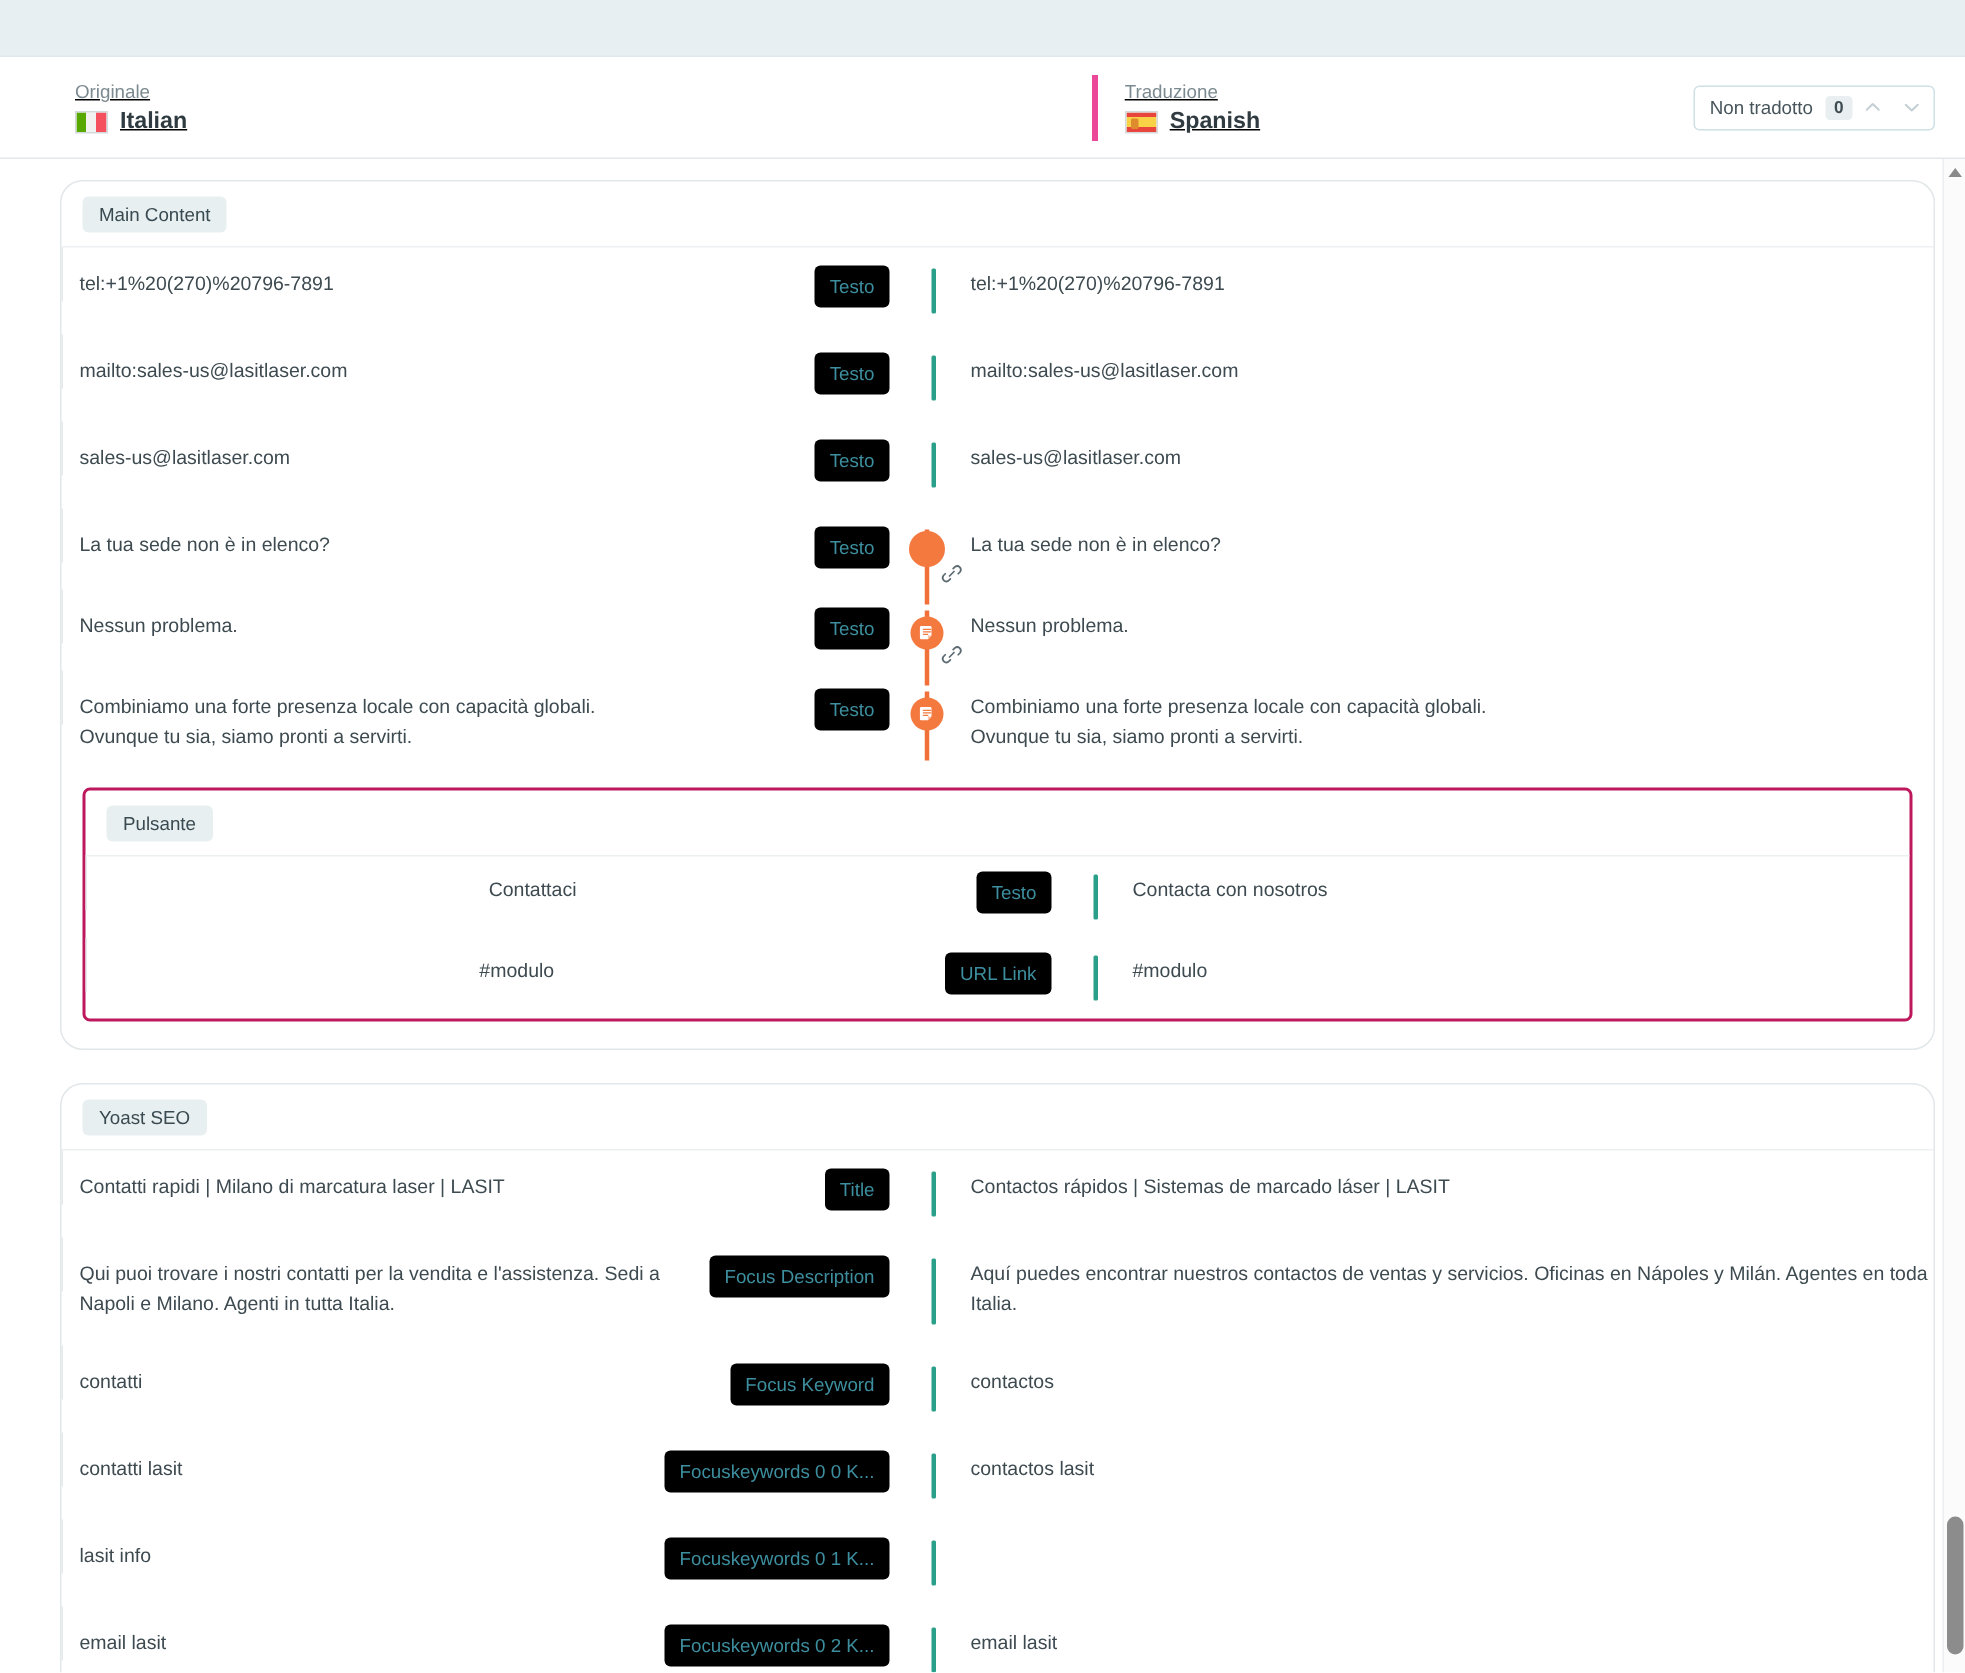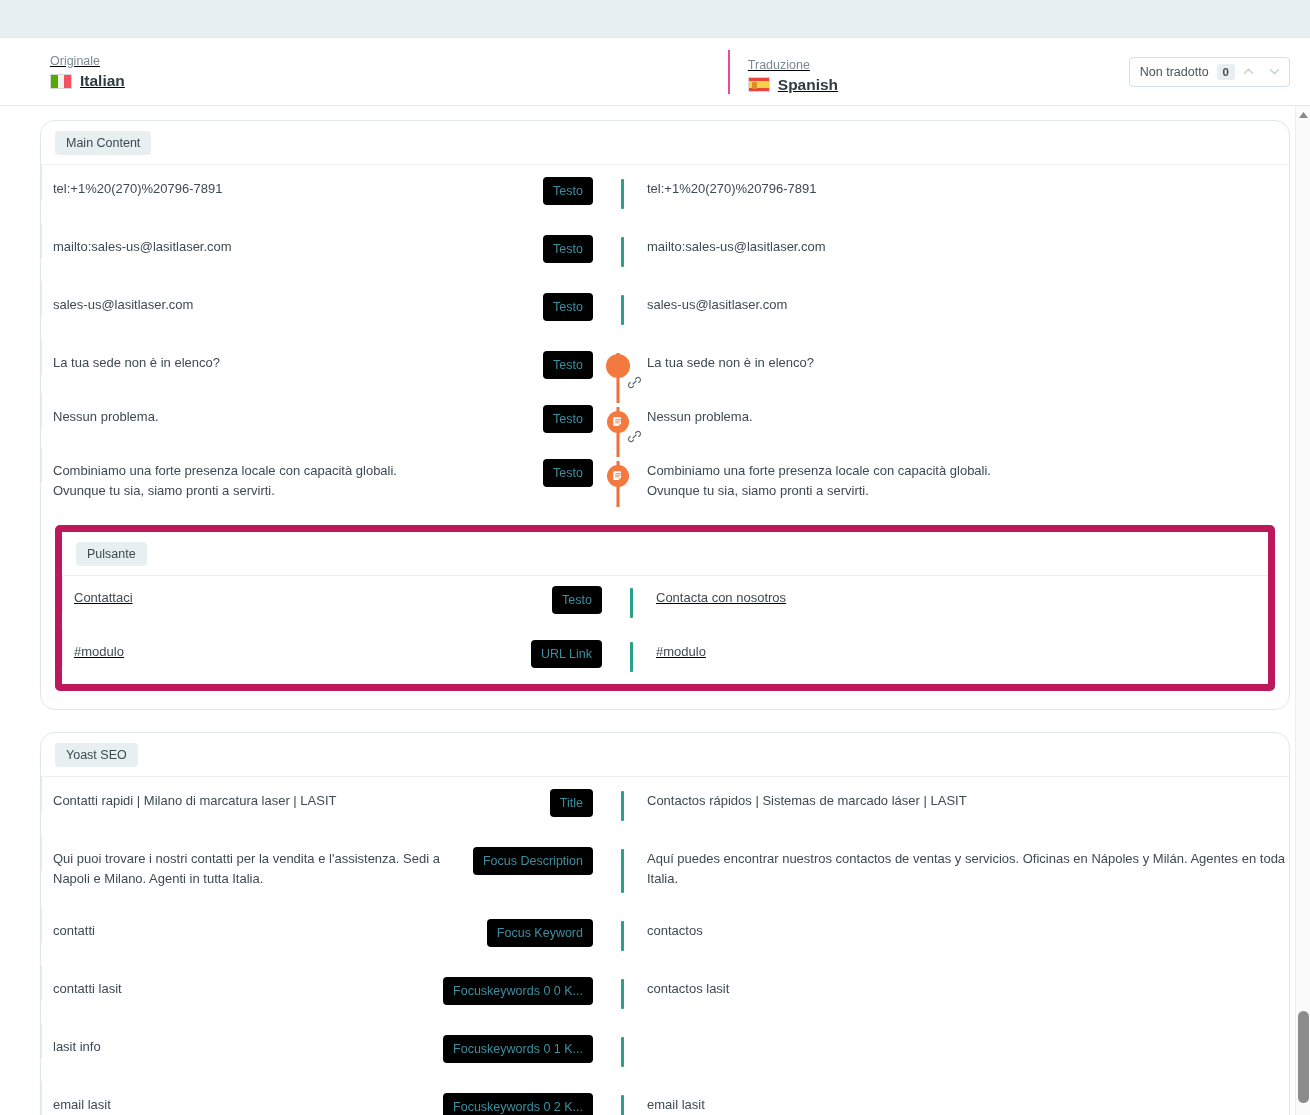--- a/index.html
+++ b/index.html
@@ -28,23 +28,22 @@
   }
   .lang-block {
     display: flex;
     flex-direction: column;
     justify-content: center;
     padding-left: 18px;
   }
   .lang-block.orig { margin-left: 32px; }
   .lang-block.trad {
     margin-left: 0;
-    border-left: 2px solid #ec4899;
+    border-left: 4px solid #ec4899;
     height: 44px;
-    justify-content: flex-end;
   }
   .lang-caption {
     font-size: 12.5px;
     color: #7b8a90;
     line-height: 16px;
     margin-bottom: 3px;
   }
   .lang-name-row {
     display: flex;
     align-items: center;
@@ -181,27 +180,26 @@
     flex: 1;
     font-size: 13px;
     color: #3d4a50;
     line-height: 20px;
     padding-left: 4px;
     word-break: break-word;
   }
 
   
   .inner-card {
-    border: 7px solid #be185d;
+    border: 2px solid #be185d;
     border-radius: 5px;
     margin: 10px 14px 18px 14px;
-    text-decoration: underline;
   }
   .inner-card .row { padding: 12px 0; }
-  .inner-card .col-src { width: 540px; }
+  .inner-card .col-src { width: 644px; text-align: center; }
 
   
   .tl { position: absolute; left: 50%; transform: translateX(-50%); top: 0; bottom: 0; width: 26px; }
   .tl-line {
     position: absolute; left: 50%; transform: translateX(-50%);
     width: 3px; background: #f1703a;
   }
   .tl-dot {
     position: absolute; left: 50%; transform: translateX(-50%);
     width: 22px; height: 22px; border-radius: 50%;

